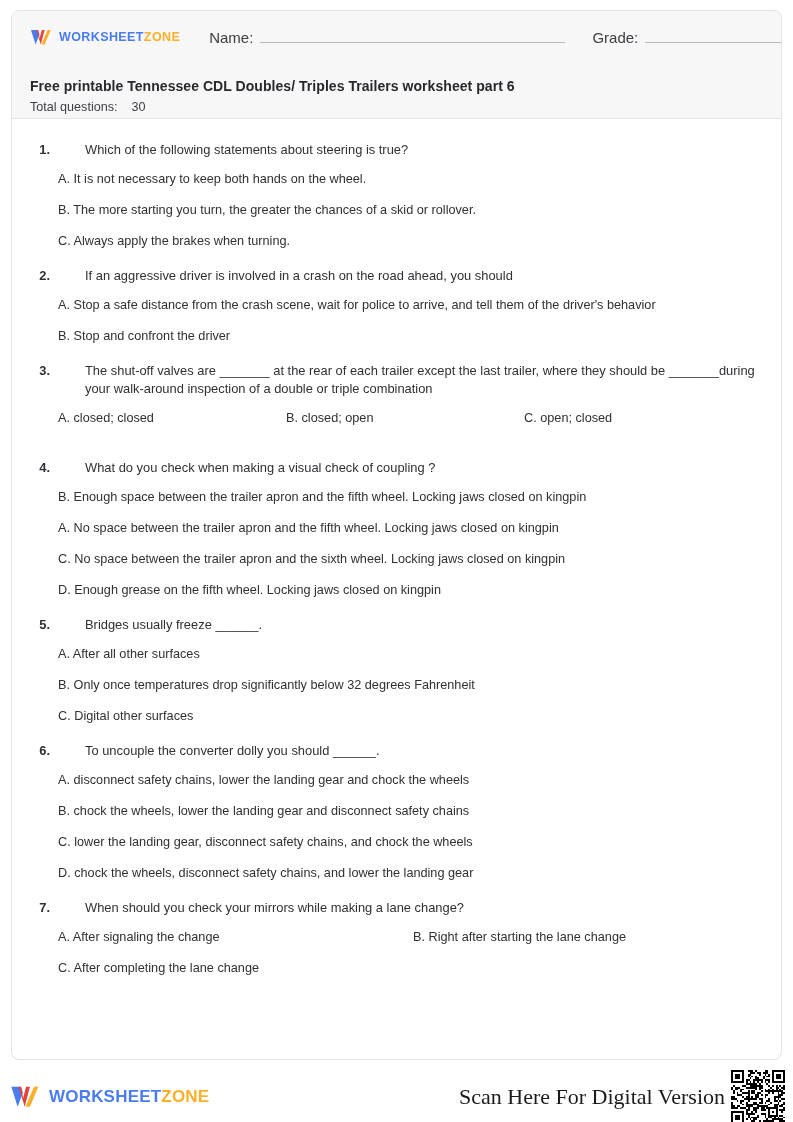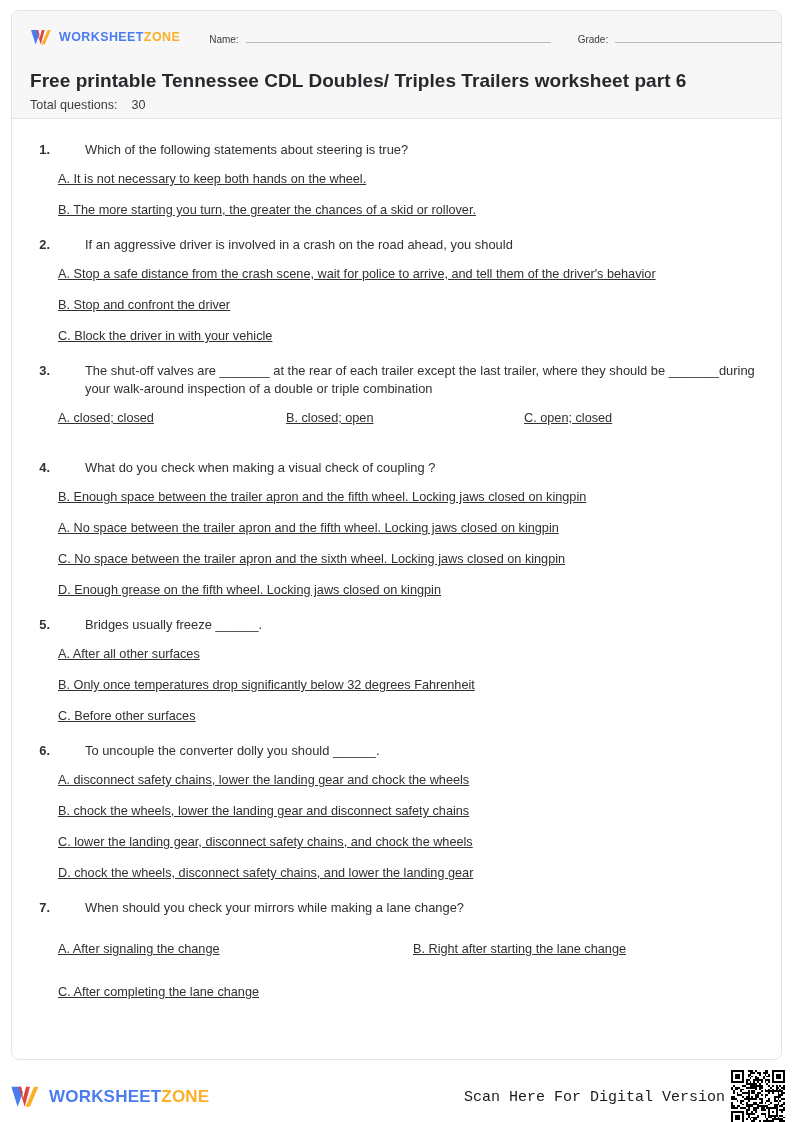--- a/index.html
+++ b/index.html
@@ -68,37 +68,37 @@
   .vdivider {
     width: 1px;
     height: 17px;
     background: #d4d6d9;
     margin: 0 14px 0 15px;
   }
 
   .field {
     display: flex;
     align-items: baseline;
-    font-size: 10px;
+    font-size: 15px;
     color: #3b3d40;
   }
   .field-label { white-space: nowrap; }
   .field-line {
     display: inline-block;
     border-bottom: 1px solid #b9bbbe;
     height: 13px;
     margin-left: 7px;
   }
   .field-name .field-line { width: 305px; }
   .field-grade { margin-left: 27px; }
   .field-grade .field-line { width: 182px; }
 
   .header-title {
-    margin-top: 20px;
-    font-size: 19px;
+    margin-top: 28px;
+    font-size: 14px;
     font-weight: 700;
     color: #26282b;
     letter-spacing: 0.05px;
   }
   .header-sub {
     margin-top: 6px;
     font-size: 12.6px;
     color: #3b3d40;
   }
   .header-sub .count { margin-left: 14px; }
@@ -124,37 +124,36 @@
     flex: 0 0 20px;
     text-align: right;
     margin-right: 8px;
     padding-top: 0px;
   }
   .q-text { flex: 1; margin-left: 27px; }
 
   .q-options {
     margin-top: 11px;
     padding-left: 28px;
-    text-decoration: underline;
   }
   .opt {
     font-size: 12.7px;
     line-height: 18px;
     color: #2e3033;
     margin-bottom: 13px;
   }
   .opt:last-child { margin-bottom: 0; }
 
   
   .opts-cols2 {
     display: grid;
     grid-template-columns: 355px 1fr;
     row-gap: 13px;
   }
-  .opts-cols2 .opt { margin-bottom: 0; margin-top: 12px; }
+  .opts-cols2 .opt { margin-bottom: 0; }
   .opts-cols3 {
     display: grid;
     grid-template-columns: 228px 238px 1fr;
     row-gap: 13px;
   }
   .opts-cols3 .opt { margin-bottom: 15px; }
 
   
   .sheet-footer {
     position: absolute;
@@ -164,23 +163,23 @@
     height: 50px;
     display: flex;
     align-items: center;
     padding: 0 8px 0 10px;
     box-sizing: border-box;
   }
   .footer-logo .logo-word { font-size: 17px; letter-spacing: 0.2px; }
   .footer-logo .logo-mark { margin-right: 9px; }
   .footer-spacer { flex: 1; }
   .scan-text {
-    font-size: 15px;
+    font-size: 22px;
     color: #1b1b1b;
-    font-family: Liberation Mono, monospace;
+    font-family: Liberation Serif, serif;
     white-space: nowrap;
     margin-right: 6px;
   }
   .qr {
     width: 54px;
     height: 54px;
     flex: 0 0 54px;
     background: #ffffff;
   }
 </style>
@@ -226,31 +225,31 @@
 
   <div class="sheet-body" id="questions-container">
       <div class="question">
         <div class="q-head">
           <span class="q-num">1.</span>
           <span class="q-text">Which of the following statements about steering is true?</span>
         </div>
         <div class="q-options">
           <div class="opt">A. It is not necessary to keep both hands on the wheel.</div>
           <div class="opt">B. The more starting you turn, the greater the chances of a skid or rollover.</div>
+          <div class="opt">C. Always apply the brakes when turning.</div>
         </div>
       </div>
       <div class="question">
         <div class="q-head">
           <span class="q-num">2.</span>
           <span class="q-text">If an aggressive driver is involved in a crash on the road ahead, you should</span>
         </div>
         <div class="q-options">
           <div class="opt">A. Stop a safe distance from the crash scene, wait for police to arrive, and tell them of the driver's behavior</div>
           <div class="opt">B. Stop and confront the driver</div>
-          <div class="opt">C. Block the driver in with your vehicle</div>
         </div>
       </div>
       <div class="question">
         <div class="q-head">
           <span class="q-num">3.</span>
           <span class="q-text">The shut-off valves are _______ at the rear of each trailer except the last trailer, where they should be _______during your walk-around inspection of a double or triple combination</span>
         </div>
         <div class="q-options opts-cols3">
           <div class="opt">A. closed; closed</div>
           <div class="opt">B. closed; open</div>
@@ -270,21 +269,21 @@
         </div>
       </div>
       <div class="question">
         <div class="q-head">
           <span class="q-num">5.</span>
           <span class="q-text">Bridges usually freeze ______.</span>
         </div>
         <div class="q-options">
           <div class="opt">A. After all other surfaces</div>
           <div class="opt">B. Only once temperatures drop significantly below 32 degrees Fahrenheit</div>
-          <div class="opt">C. Before other surfaces</div>
+          <div class="opt">C. Digital other surfaces</div>
         </div>
       </div>
       <div class="question">
         <div class="q-head">
           <span class="q-num">6.</span>
           <span class="q-text">To uncouple the converter dolly you should ______.</span>
         </div>
         <div class="q-options">
           <div class="opt">A. disconnect safety chains, lower the landing gear and chock the wheels</div>
           <div class="opt">B. chock the wheels, lower the landing gear and disconnect safety chains</div>

